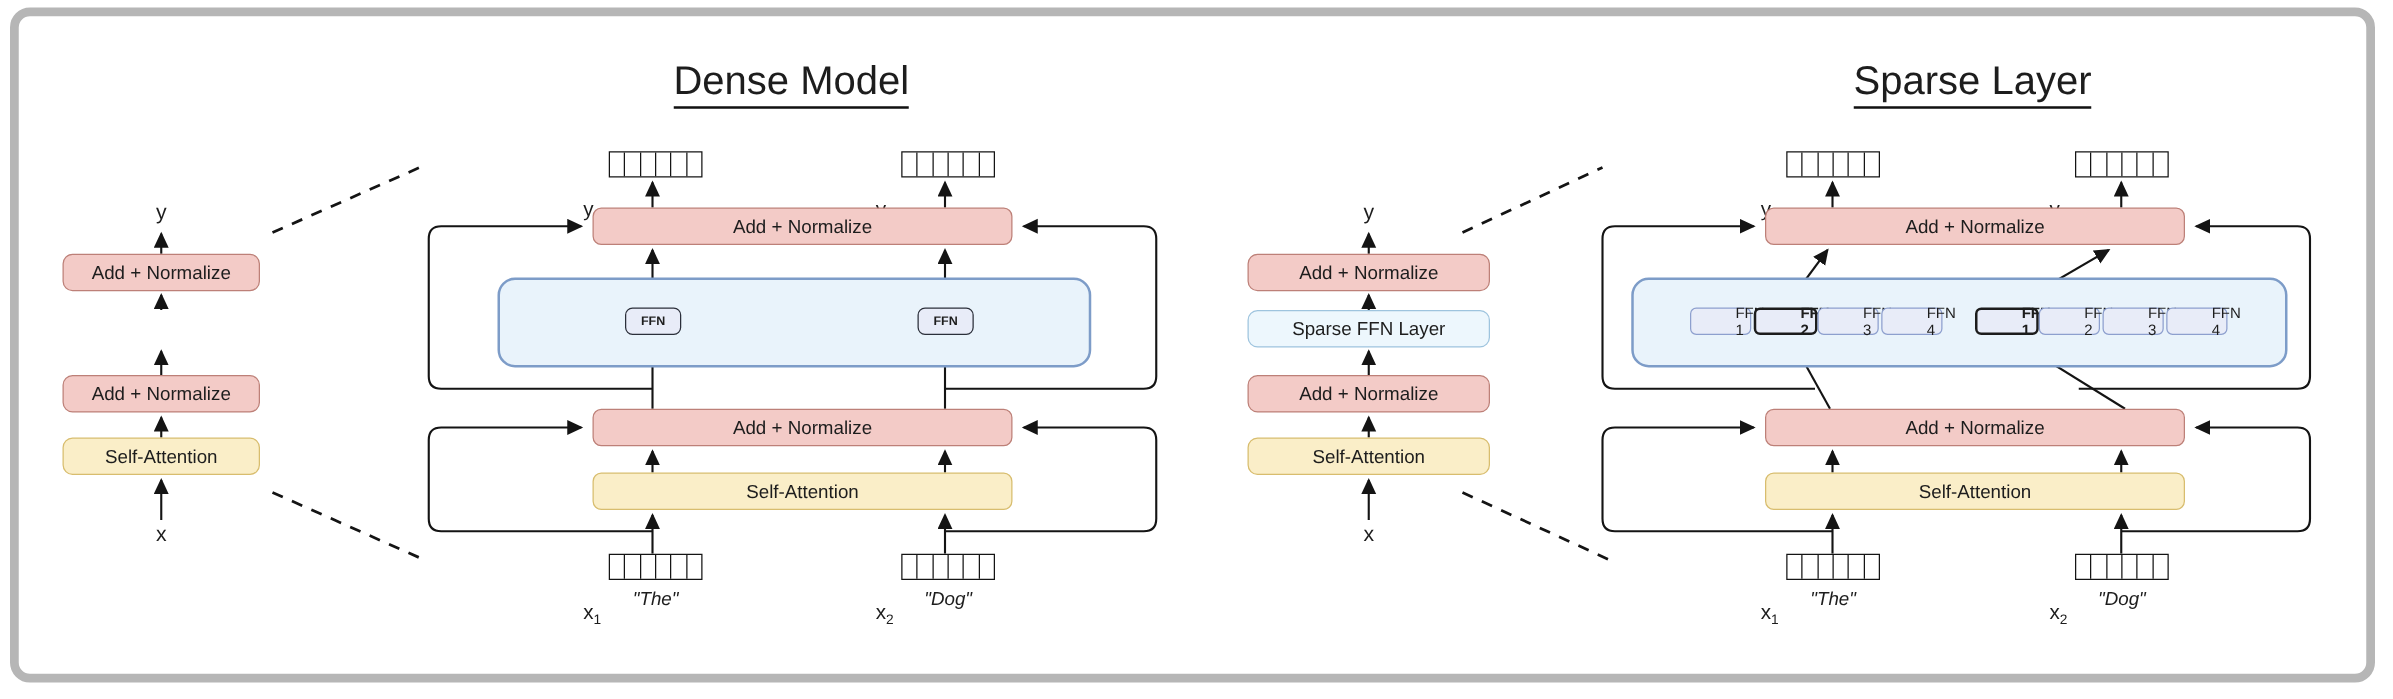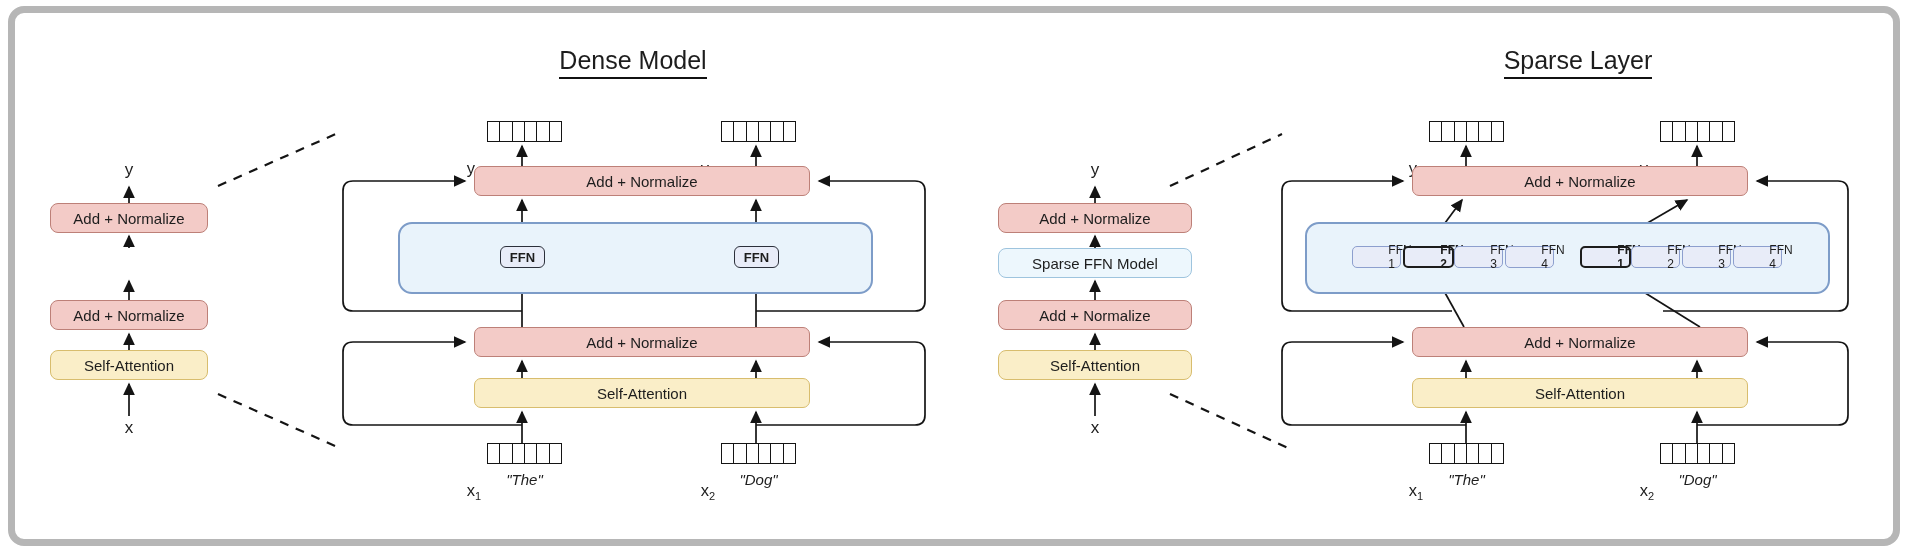--- a/index.html
+++ b/index.html
@@ -23,26 +23,26 @@
   .stackbox{width:158px;height:30px;left:50px;}
   .stackbox.sparse{width:194px;left:998px;}
   .pink{background:var(--pink_fill);border:1.5px solid var(--pink_border);}
   .ffnlayer{background:var(--ffnlayer_fill);border:1.5px solid var(--ffnlayer_border);}
   .attn{background:var(--attn_fill);border:1.5px solid var(--attn_border);}
   .bar{width:336px;height:30px;border-radius:7px;}
   .bluecontainer{position:absolute;box-sizing:border-box;top:222px;height:72px;border-radius:14px;
        background:var(--container_fill);border:2px solid var(--container_border);}
   .ffnbox{position:absolute;box-sizing:border-box;top:246px;height:22px;width:45px;border-radius:6px;
        background:var(--expert_fill);border:1.8px solid #2b2f3a;display:flex;align-items:center;justify-content:center;
-       font-size:13px;font-weight:700;}
+       font-size:10px;font-weight:700;}
   .expert{position:absolute;box-sizing:border-box;top:246px;height:22px;width:43px;border-radius:5px;
        background:var(--expert_fill);border:1.4px solid var(--expert_border);display:flex;align-items:center;justify-content:center;
        font-size:12px;padding-left:47px;}
   .expert.selected{border:2px solid var(--expert_selected_border);font-weight:700;}
-  .title{position:absolute;top:46px;width:360px;text-align:center;font-size:25px;font-weight:500;}
+  .title{position:absolute;top:46px;width:360px;text-align:center;font-size:32px;font-weight:500;}
   .title span{border-bottom:2.5px solid #111;padding-bottom:3px;}
   .tok-label{position:absolute;width:40px;text-align:right;font-size:16.5px;margin-top:36px;}
   .tok-label .sub{font-size:11px;vertical-align:-4px;}
   .io-label{position:absolute;width:40px;text-align:center;font-size:17px;}
   .vector{position:absolute;width:75px;height:21px;box-sizing:border-box;border:1.8px solid var(--line);
        background:#fff;display:flex;}
   .vector .cell{flex:1;border-right:1.8px solid var(--line);}
   .vector .cell:last-child{border-right:none;}
   .word{position:absolute;width:75px;text-align:center;font-style:italic;font-size:15px;}
 </style>
@@ -177,21 +177,21 @@
       <span class="cell"></span>
       <span class="cell"></span>
       <span class="cell"></span>
     </div>
   <div class="word" style="left:721px;top:471px;">"Dog"</div>
 
   <div class="title" style="left:1398px;"><span>Sparse Layer</span></div>
 
   <div class="io-label" style="left:1075px;top:160px;">y</div>
   <div class="box stackbox sparse pink" style="top:203px;">Add + Normalize</div>
-  <div class="box stackbox sparse ffnlayer" style="top:248px;">Sparse FFN Model</div>
+  <div class="box stackbox sparse ffnlayer" style="top:248px;">Sparse FFN Layer</div>
   <div class="box stackbox sparse pink" style="top:300px;">Add + Normalize</div>
   <div class="box stackbox sparse attn" style="top:350px;">Self-Attention</div>
   <div class="io-label" style="left:1075px;top:418px;">x</div>
 
   <div class="tok-label" style="left:1383px;top:123px;"><span>y</span><span class="sub">1</span></div>
   <div class="vector" style="left:1429px;top:121px;">
       <span class="cell"></span>
       <span class="cell"></span>
       <span class="cell"></span>
       <span class="cell"></span>

